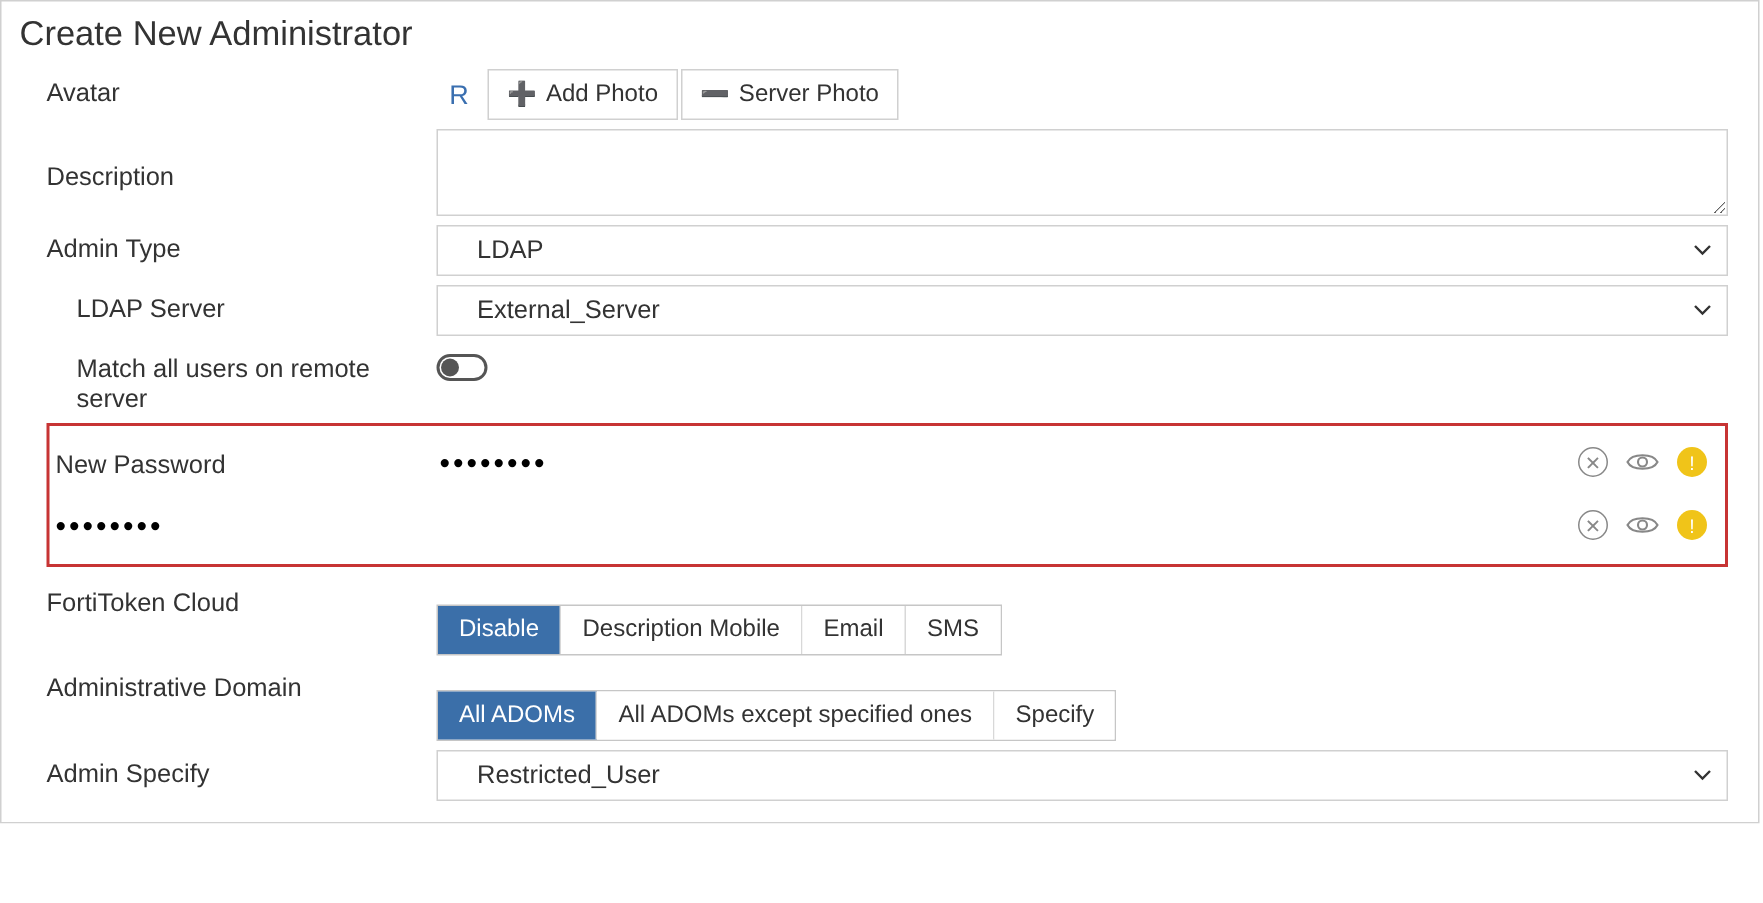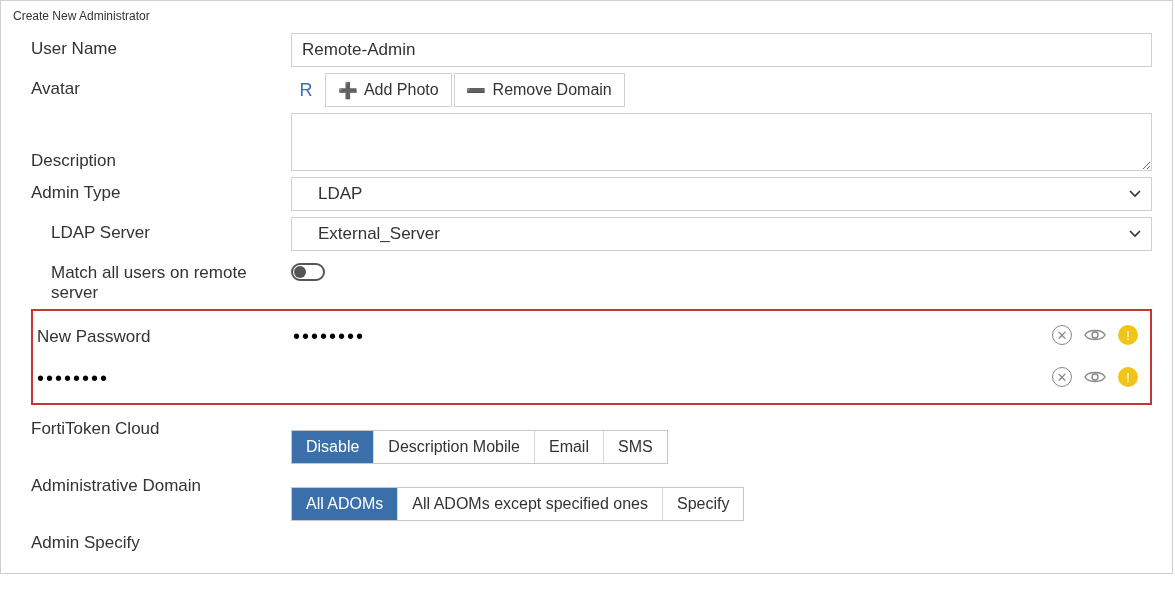--- a/index.html
+++ b/index.html
@@ -11,33 +11,33 @@
     background: #fff;
   }
   .panel {
     width: 1173px;
     border: 1px solid #d0d0d0;
     margin: 0;
     padding-bottom: 8px;
   }
   .panel-title {
     padding: 8px 12px 10px 12px;
-    font-size: 12px;
+    font-size: 23px;
     color: #333;
   }
   .form-body {
     padding: 0 20px 0 30px;
   }
   .row {
     display: flex;
     align-items: flex-start;
     margin-bottom: 6px;
     min-height: 32px;
   }
-  .row-tall { align-items: flex-end; }
+  .row-tall { align-items: center; }
   .label {
     width: 260px;
     flex-shrink: 0;
     padding-top: 6px;
     font-size: 17px;
     color: #333;
   }
   .label.indent { padding-left: 20px; }
   .control {
     flex: 1;
@@ -189,38 +189,32 @@
   }
 </style>
 </head>
 <body>
 
 <div class="panel">
   <div class="panel-title">Create New Administrator</div>
 
   <div class="form-body">
 
-    <div class="row">
-      <div class="label">User Name</div>
-      <div class="control">
-        <input class="text-input" value="Remote-Admin" style="">
-      </div>
-    </div>
 
     <div class="row">
       <div class="label">Avatar</div>
       <div class="control">
         <span class="avatar-letter">R</span>
         <button class="btn">
           <span class="ico">➕</span>
           <span>Add Photo</span>
         </button>
         <button class="btn">
           <span class="ico">➖</span>
-          <span>Remove Domain</span>
+          <span>Server Photo</span>
         </button>
       </div>
     </div>
 
     <div class="row row-tall">
       <div class="label">Description</div>
       <div class="control">
         <textarea class="textarea" style=""></textarea>
       </div>
     </div>
@@ -310,16 +304,26 @@
         <div class="seg-group">
           <div class="seg active">All ADOMs</div>
           <div class="seg">All ADOMs except specified ones</div>
           <div class="seg">Specify</div>
         </div>
       </div>
     </div>
 
     <div class="row">
       <div class="label">Admin Specify</div>
+      <div class="control">
+        <div class="select">
+          <span>Restricted_User</span>
+          <span class="caret">
+            <svg width="12" height="8" viewBox="0 0 12 8">
+                <path d="M1 1 L6 6 L11 1" fill="none" stroke="#333" stroke-width="1.6"></path>
+              </svg>
+          </span>
+        </div>
+      </div>
     </div>
 
   </div>
 </div>
 
 </body></html>

